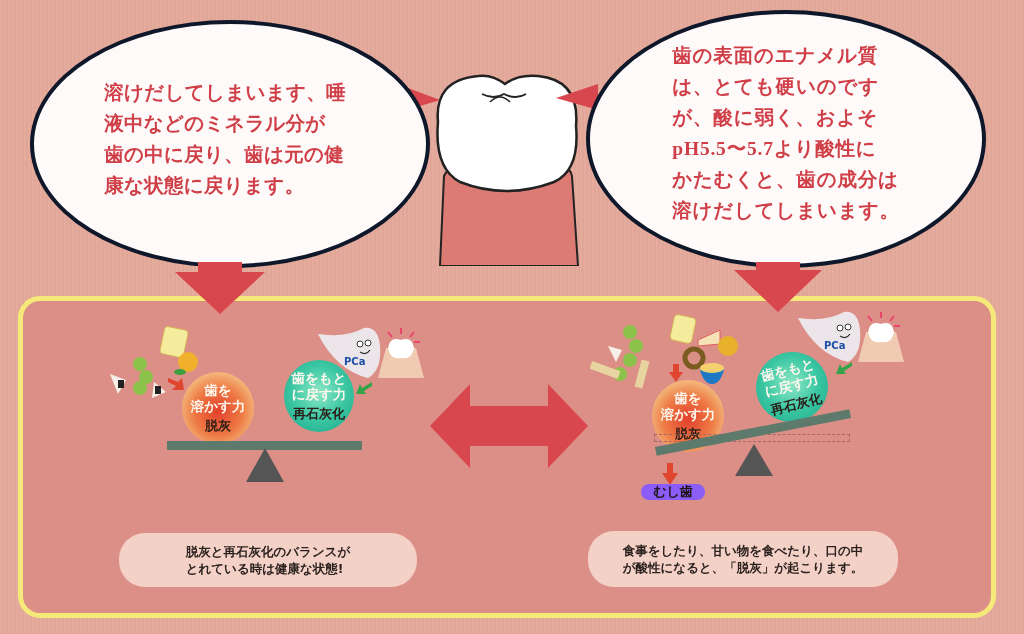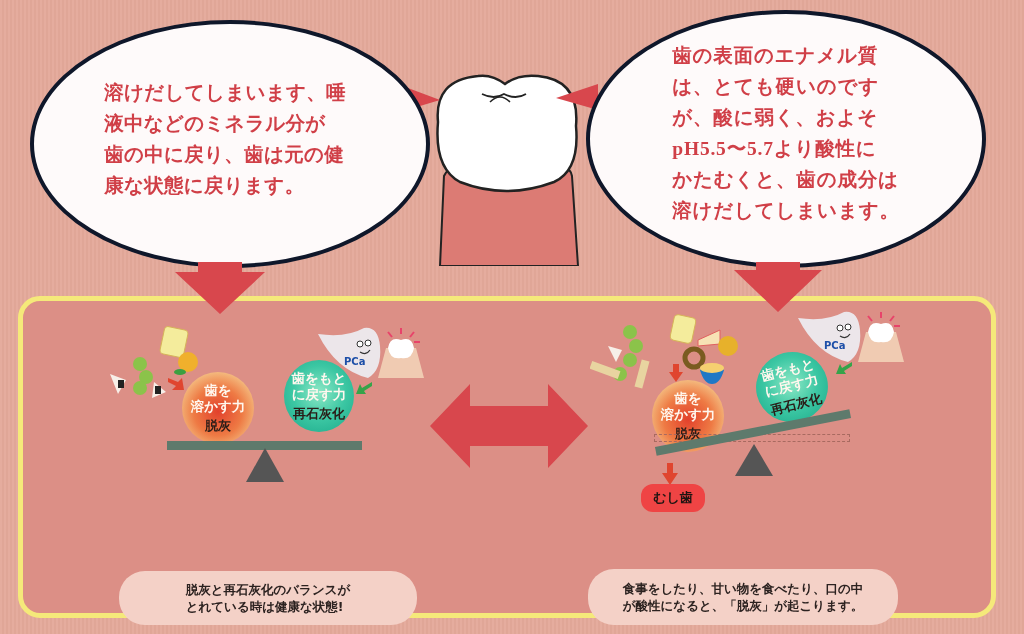--- a/index.html
+++ b/index.html
@@ -38,25 +38,25 @@
   .ball-demin {
     background: radial-gradient(circle at 50% 55%, #e2412c 0%, #ee7a44 45%, #f5c78a 80%, #f6dc9b 100%);
   }
   .ball-remin {
     background: radial-gradient(circle at 50% 45%, #8ee8c6 0%, #3cc7a3 50%, #1aa889 100%);
   }
   .ball .top { color:#fff7ee; font-size:13.5px; line-height:16px; white-space:pre; }
   .ball .bot { color:#2a1d18; font-size:13px; margin-top:3px; }
   .note {
     position:absolute; background:#f4d1c7; border-radius:26px; color:#2c2220; font-size:12.5px;
-    line-height:17px; white-space:pre; display:flex; align-items:center; justify-content:center; font-weight:bold;margin-top:38px;
+    line-height:17px; white-space:pre; display:flex; align-items:center; justify-content:center; font-weight:bold;
   }
   .caries-label {
-    position:absolute; left:641px; top:484px; width:64px; height:28px; border-radius:12px;
-    background:#ef4444; color:#1e1512; font-weight:bold; font-size:13px;
+    position:absolute; left:641px; top:484px; width:64px; height:16px; border-radius:12px;
+    background:#8b5cf6; color:#1e1512; font-weight:bold; font-size:13px;
     display:flex; align-items:center; justify-content:center;
   }
   .pca { position:absolute; color:#1d4fa8; font-weight:bold; font-size:10px; }
   svg { display:block; }
 </style>
 </head>
 <body>
 
 <div class="bg-stripes"></div>
 

